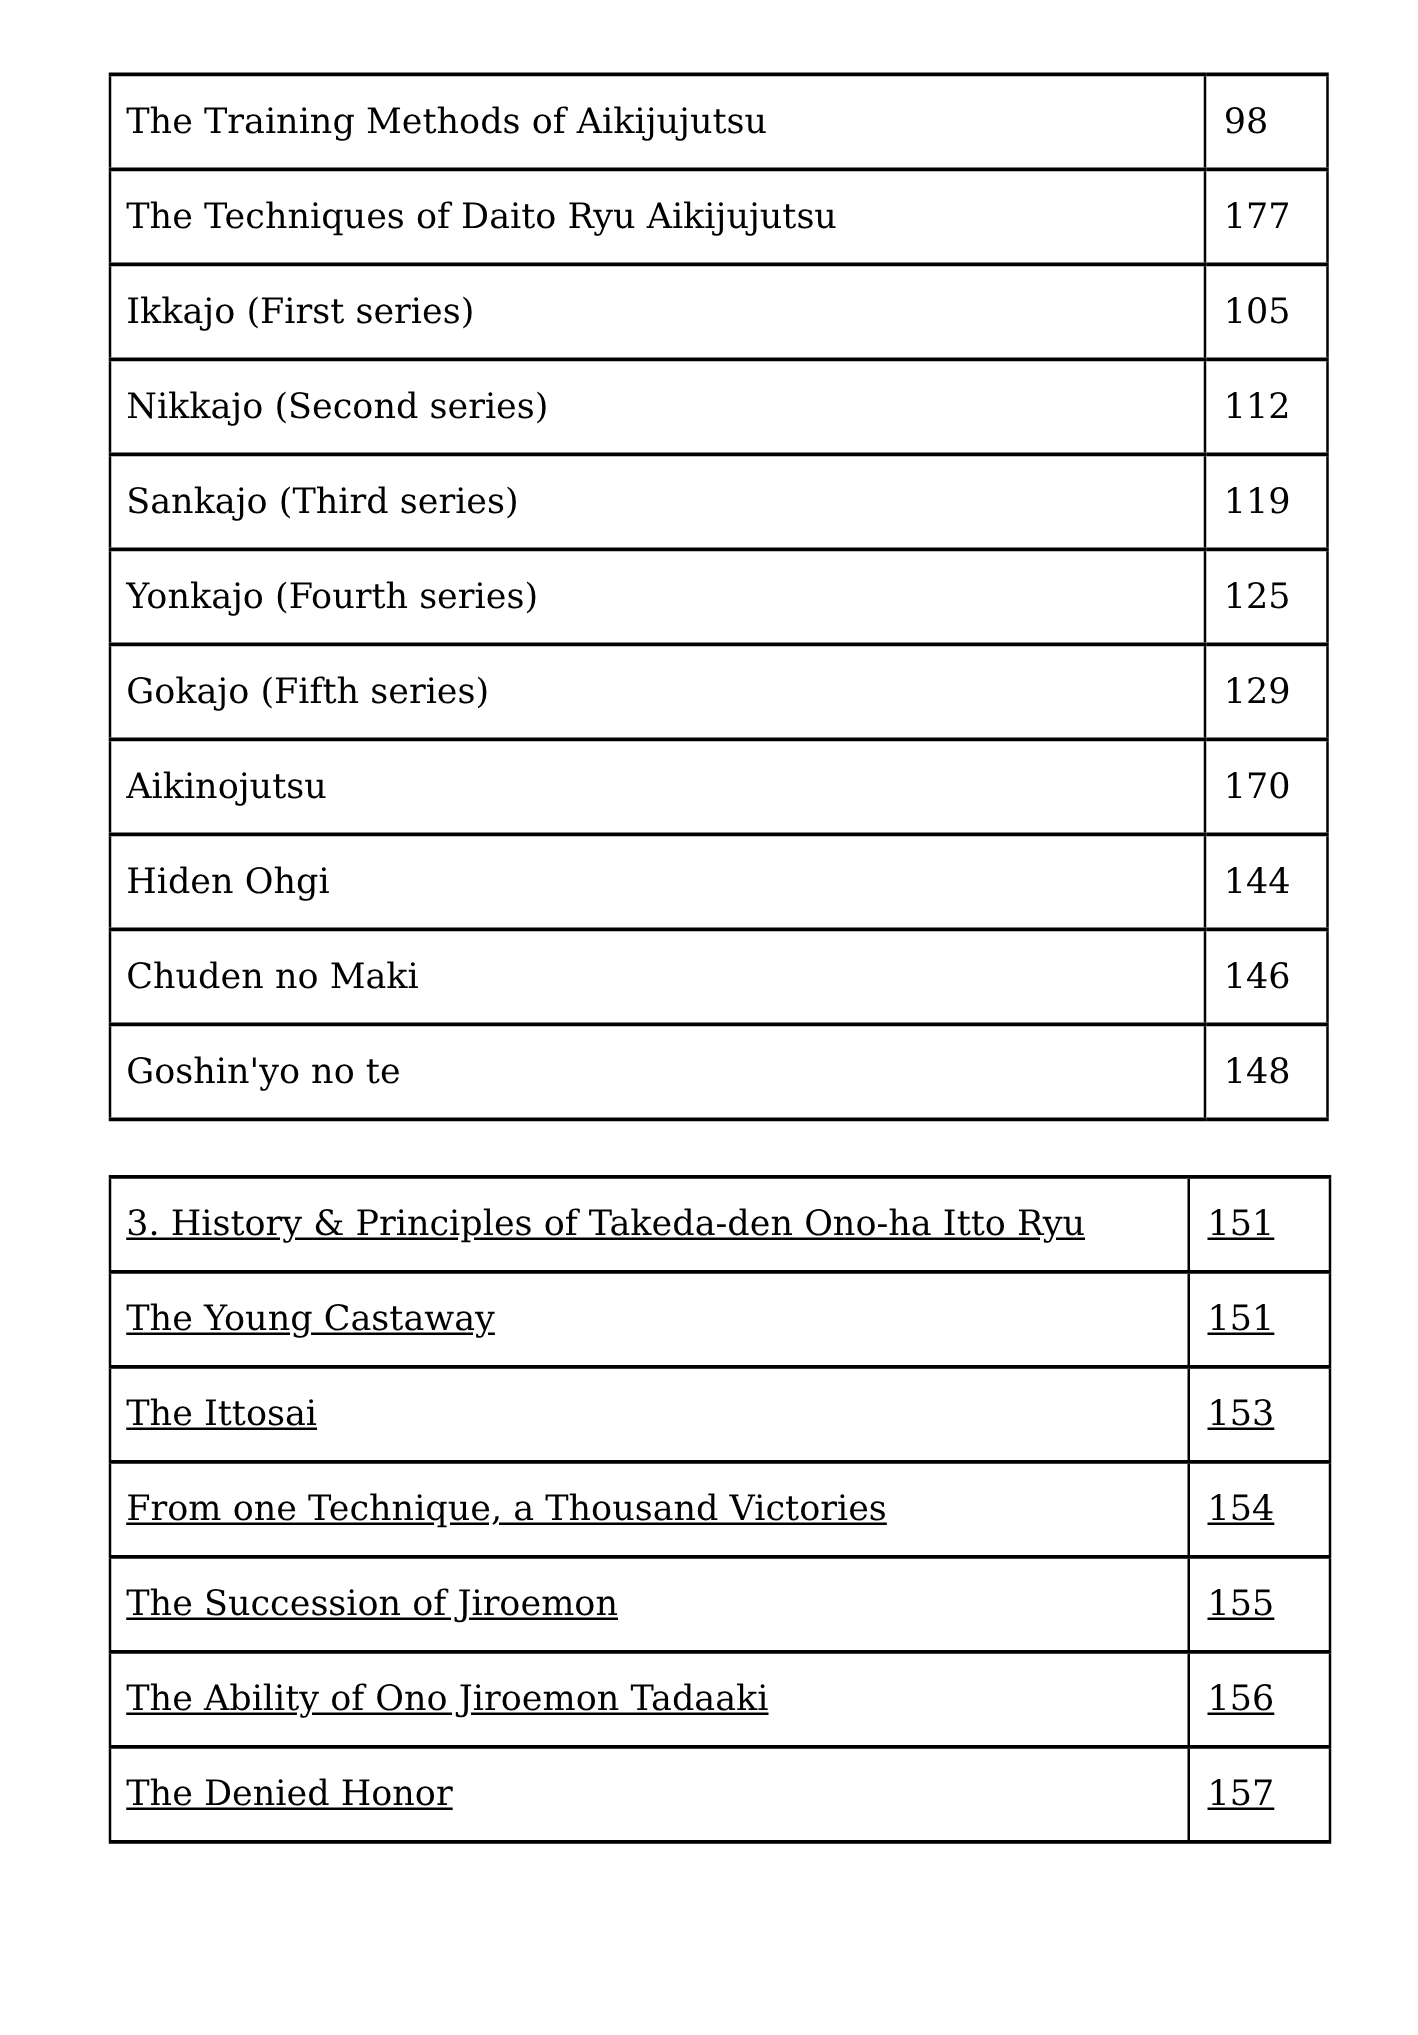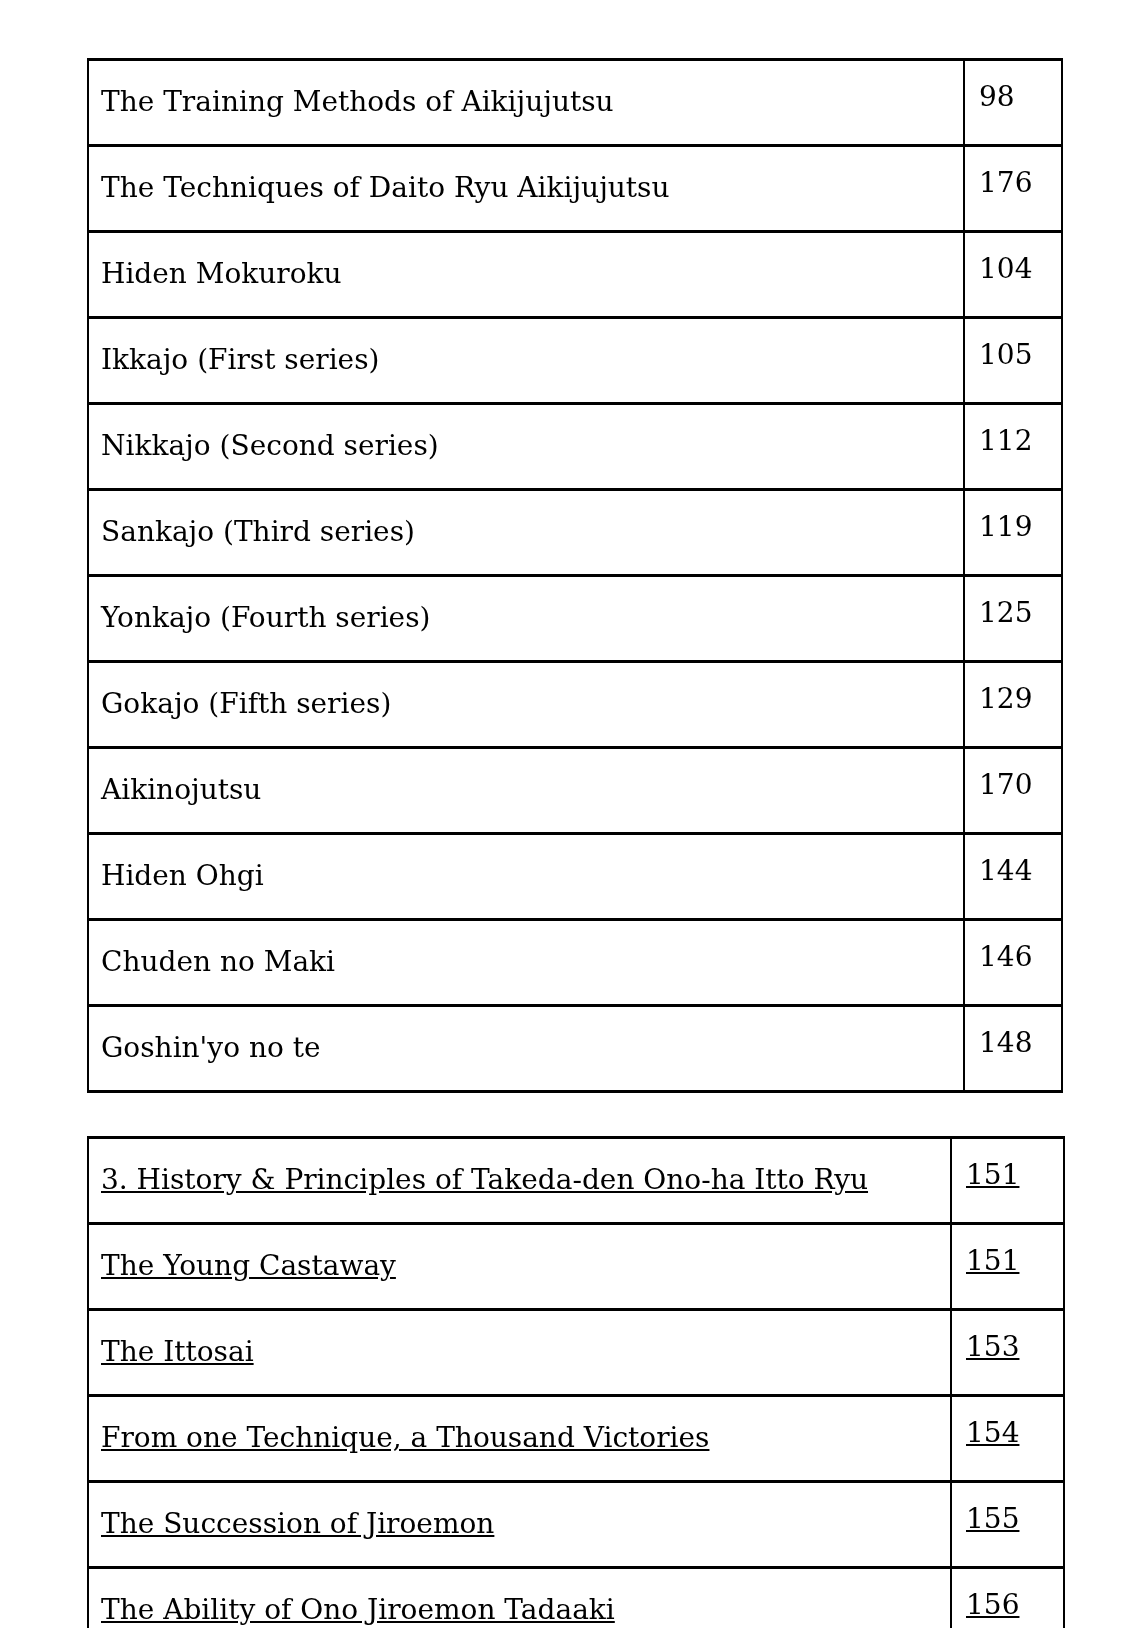--- a/index.html
+++ b/index.html
@@ -43,21 +43,21 @@
     vertical-align: middle;
     font-size: 28px;
     line-height: 1.15;
     white-space: nowrap;
     overflow: hidden;
   }
   .toc-table td.title-cell {
     padding: 0 10px 0 12px;
   }
   .toc-table td.page-cell {
-    padding: 0 6px 10px 14px;
+    padding: 0 6px 0 14px;
   }
   table.toc-table-1 col.c-title { width: 876px; }
   table.toc-table-1 col.c-page  { width: 98px;  }
   table.toc-table-2 col.c-title { width: 863px; }
   table.toc-table-2 col.c-page  { width: 113px; }
 </style>
 </head>
 <body>
 
 <div class="page">
@@ -67,25 +67,21 @@
       <col class="c-title">
       <col class="c-page">
     </colgroup>
     <tbody>
         <tr>
     <td class="title-cell">The Training Methods of Aikijujutsu</td>
     <td class="page-cell">98</td>
   </tr>
         <tr>
     <td class="title-cell">The Techniques of Daito Ryu Aikijujutsu</td>
-    <td class="page-cell">176</td>
-  </tr>
-        <tr>
-    <td class="title-cell">Hiden Mokuroku</td>
-    <td class="page-cell">104</td>
+    <td class="page-cell">177</td>
   </tr>
         <tr>
     <td class="title-cell">Ikkajo (First series)</td>
     <td class="page-cell">105</td>
   </tr>
         <tr>
     <td class="title-cell">Nikkajo (Second series)</td>
     <td class="page-cell">112</td>
   </tr>
         <tr>

